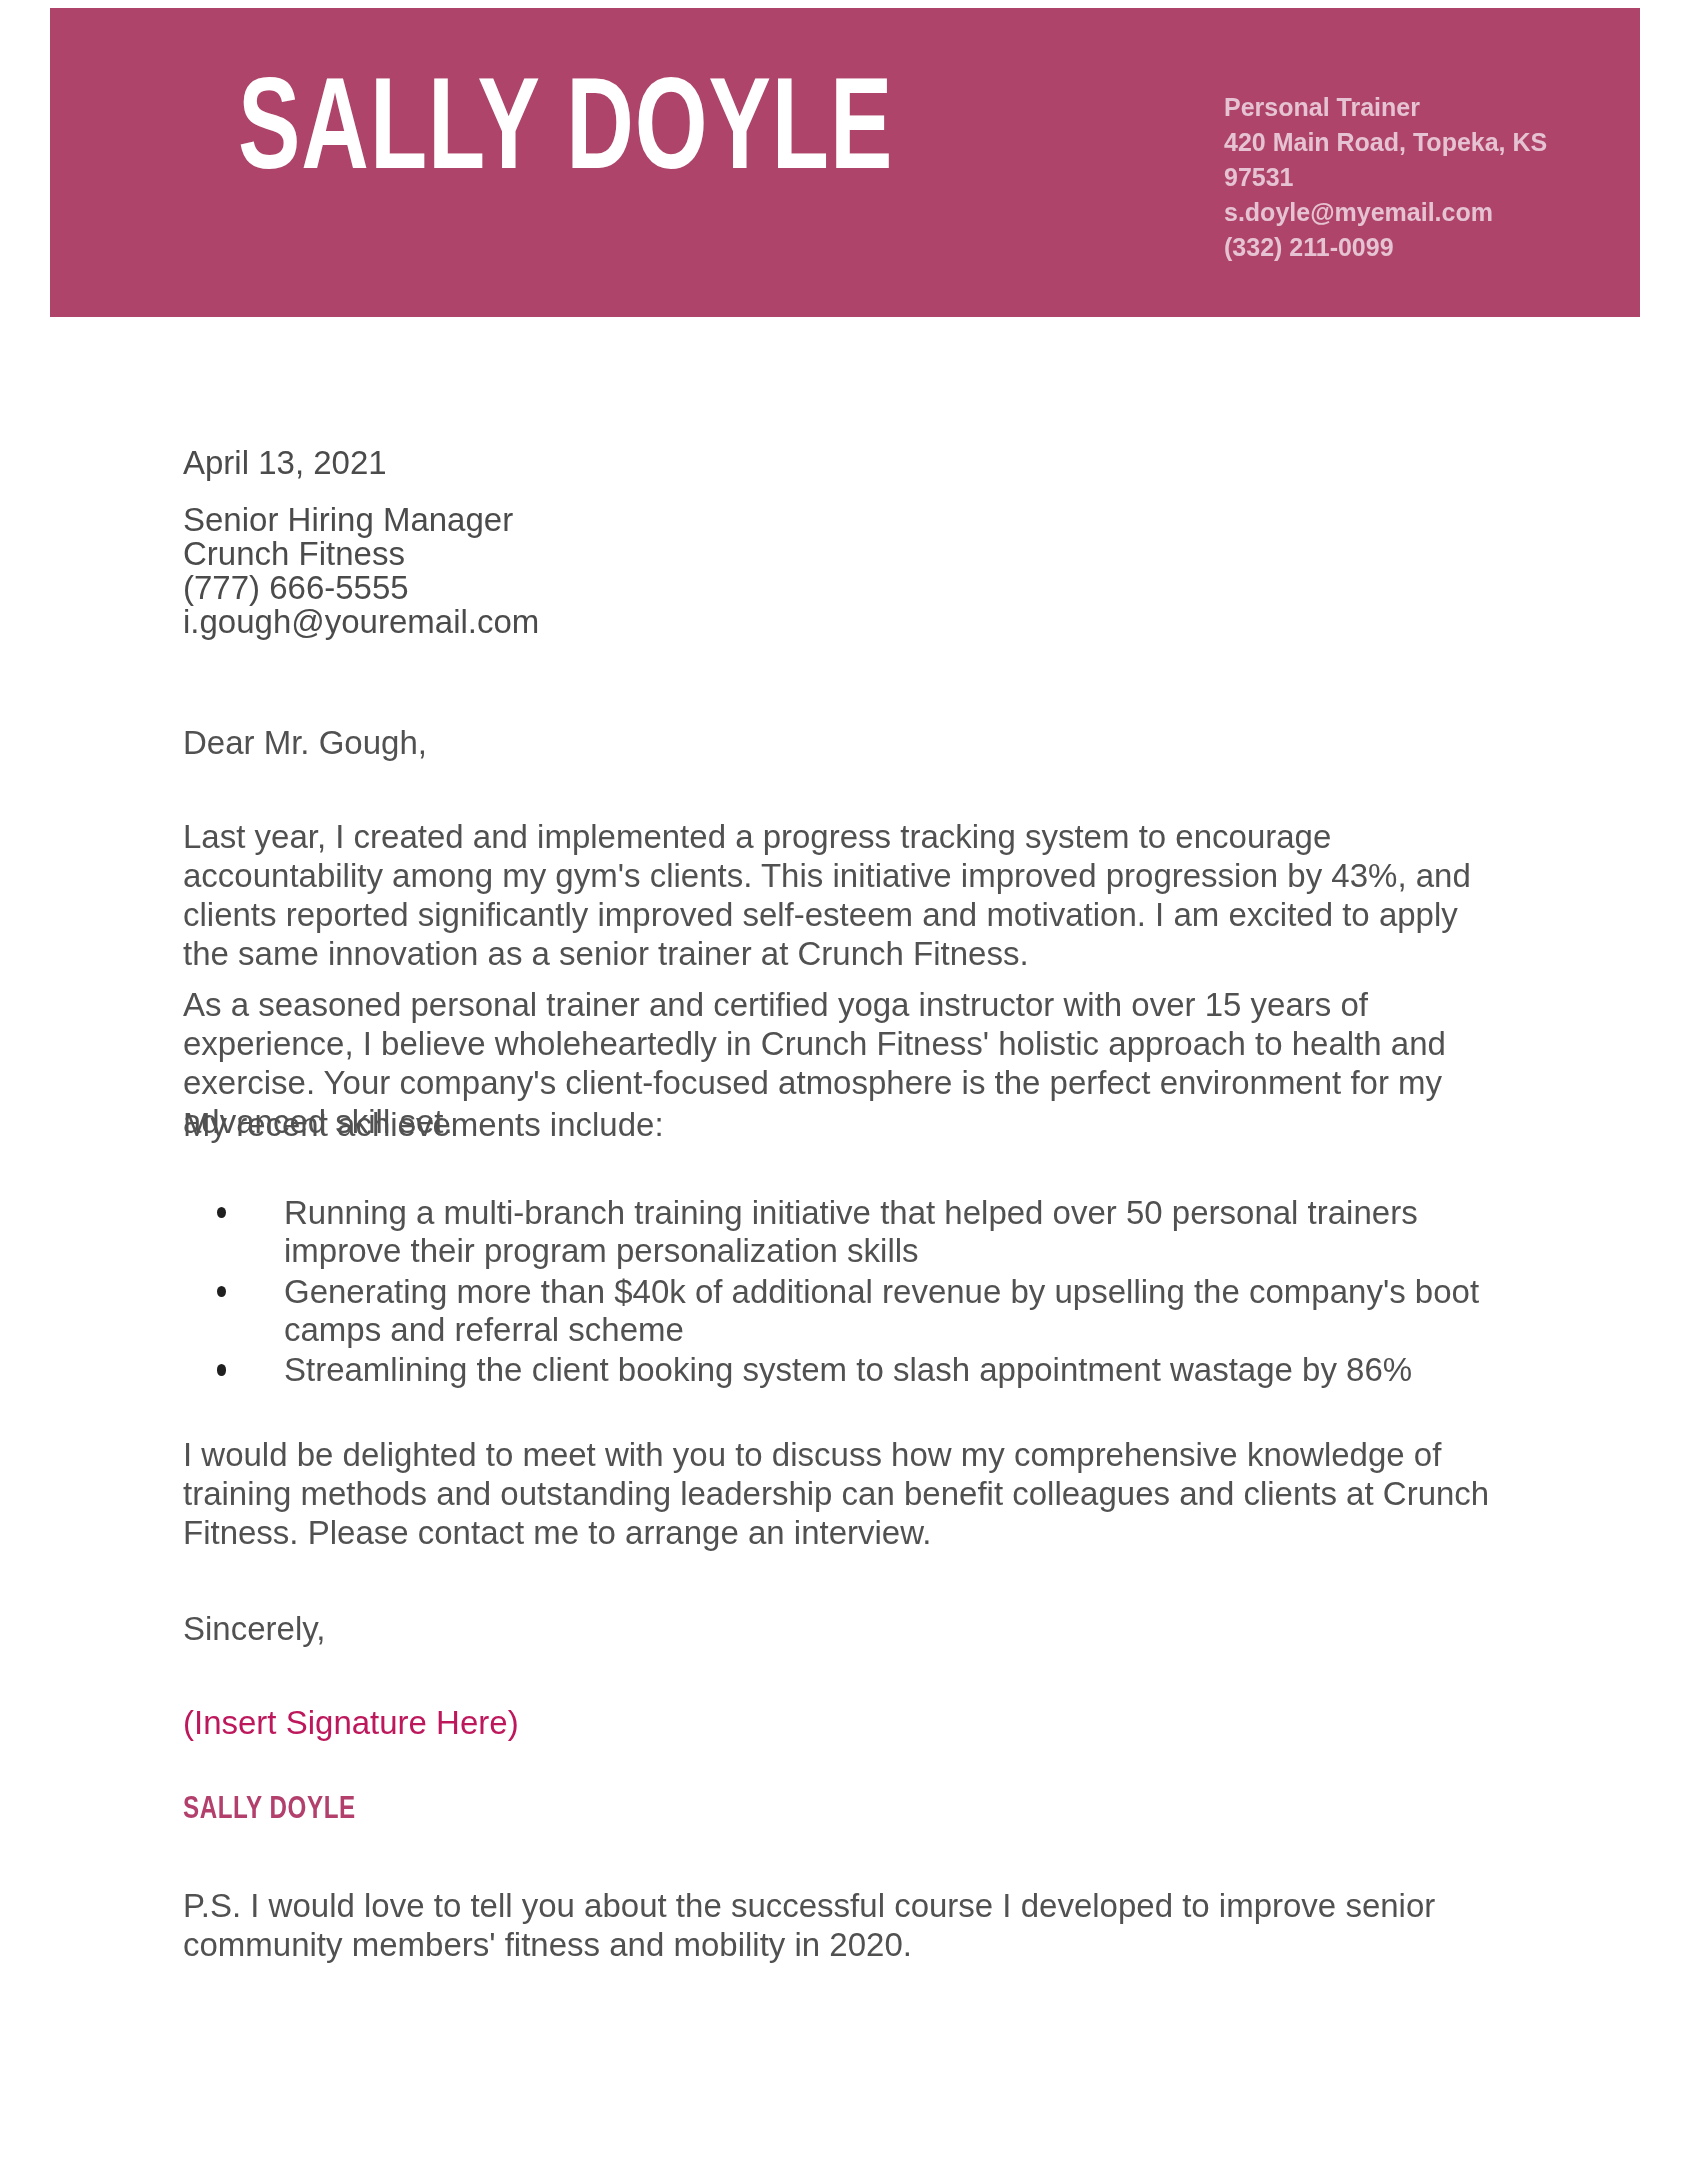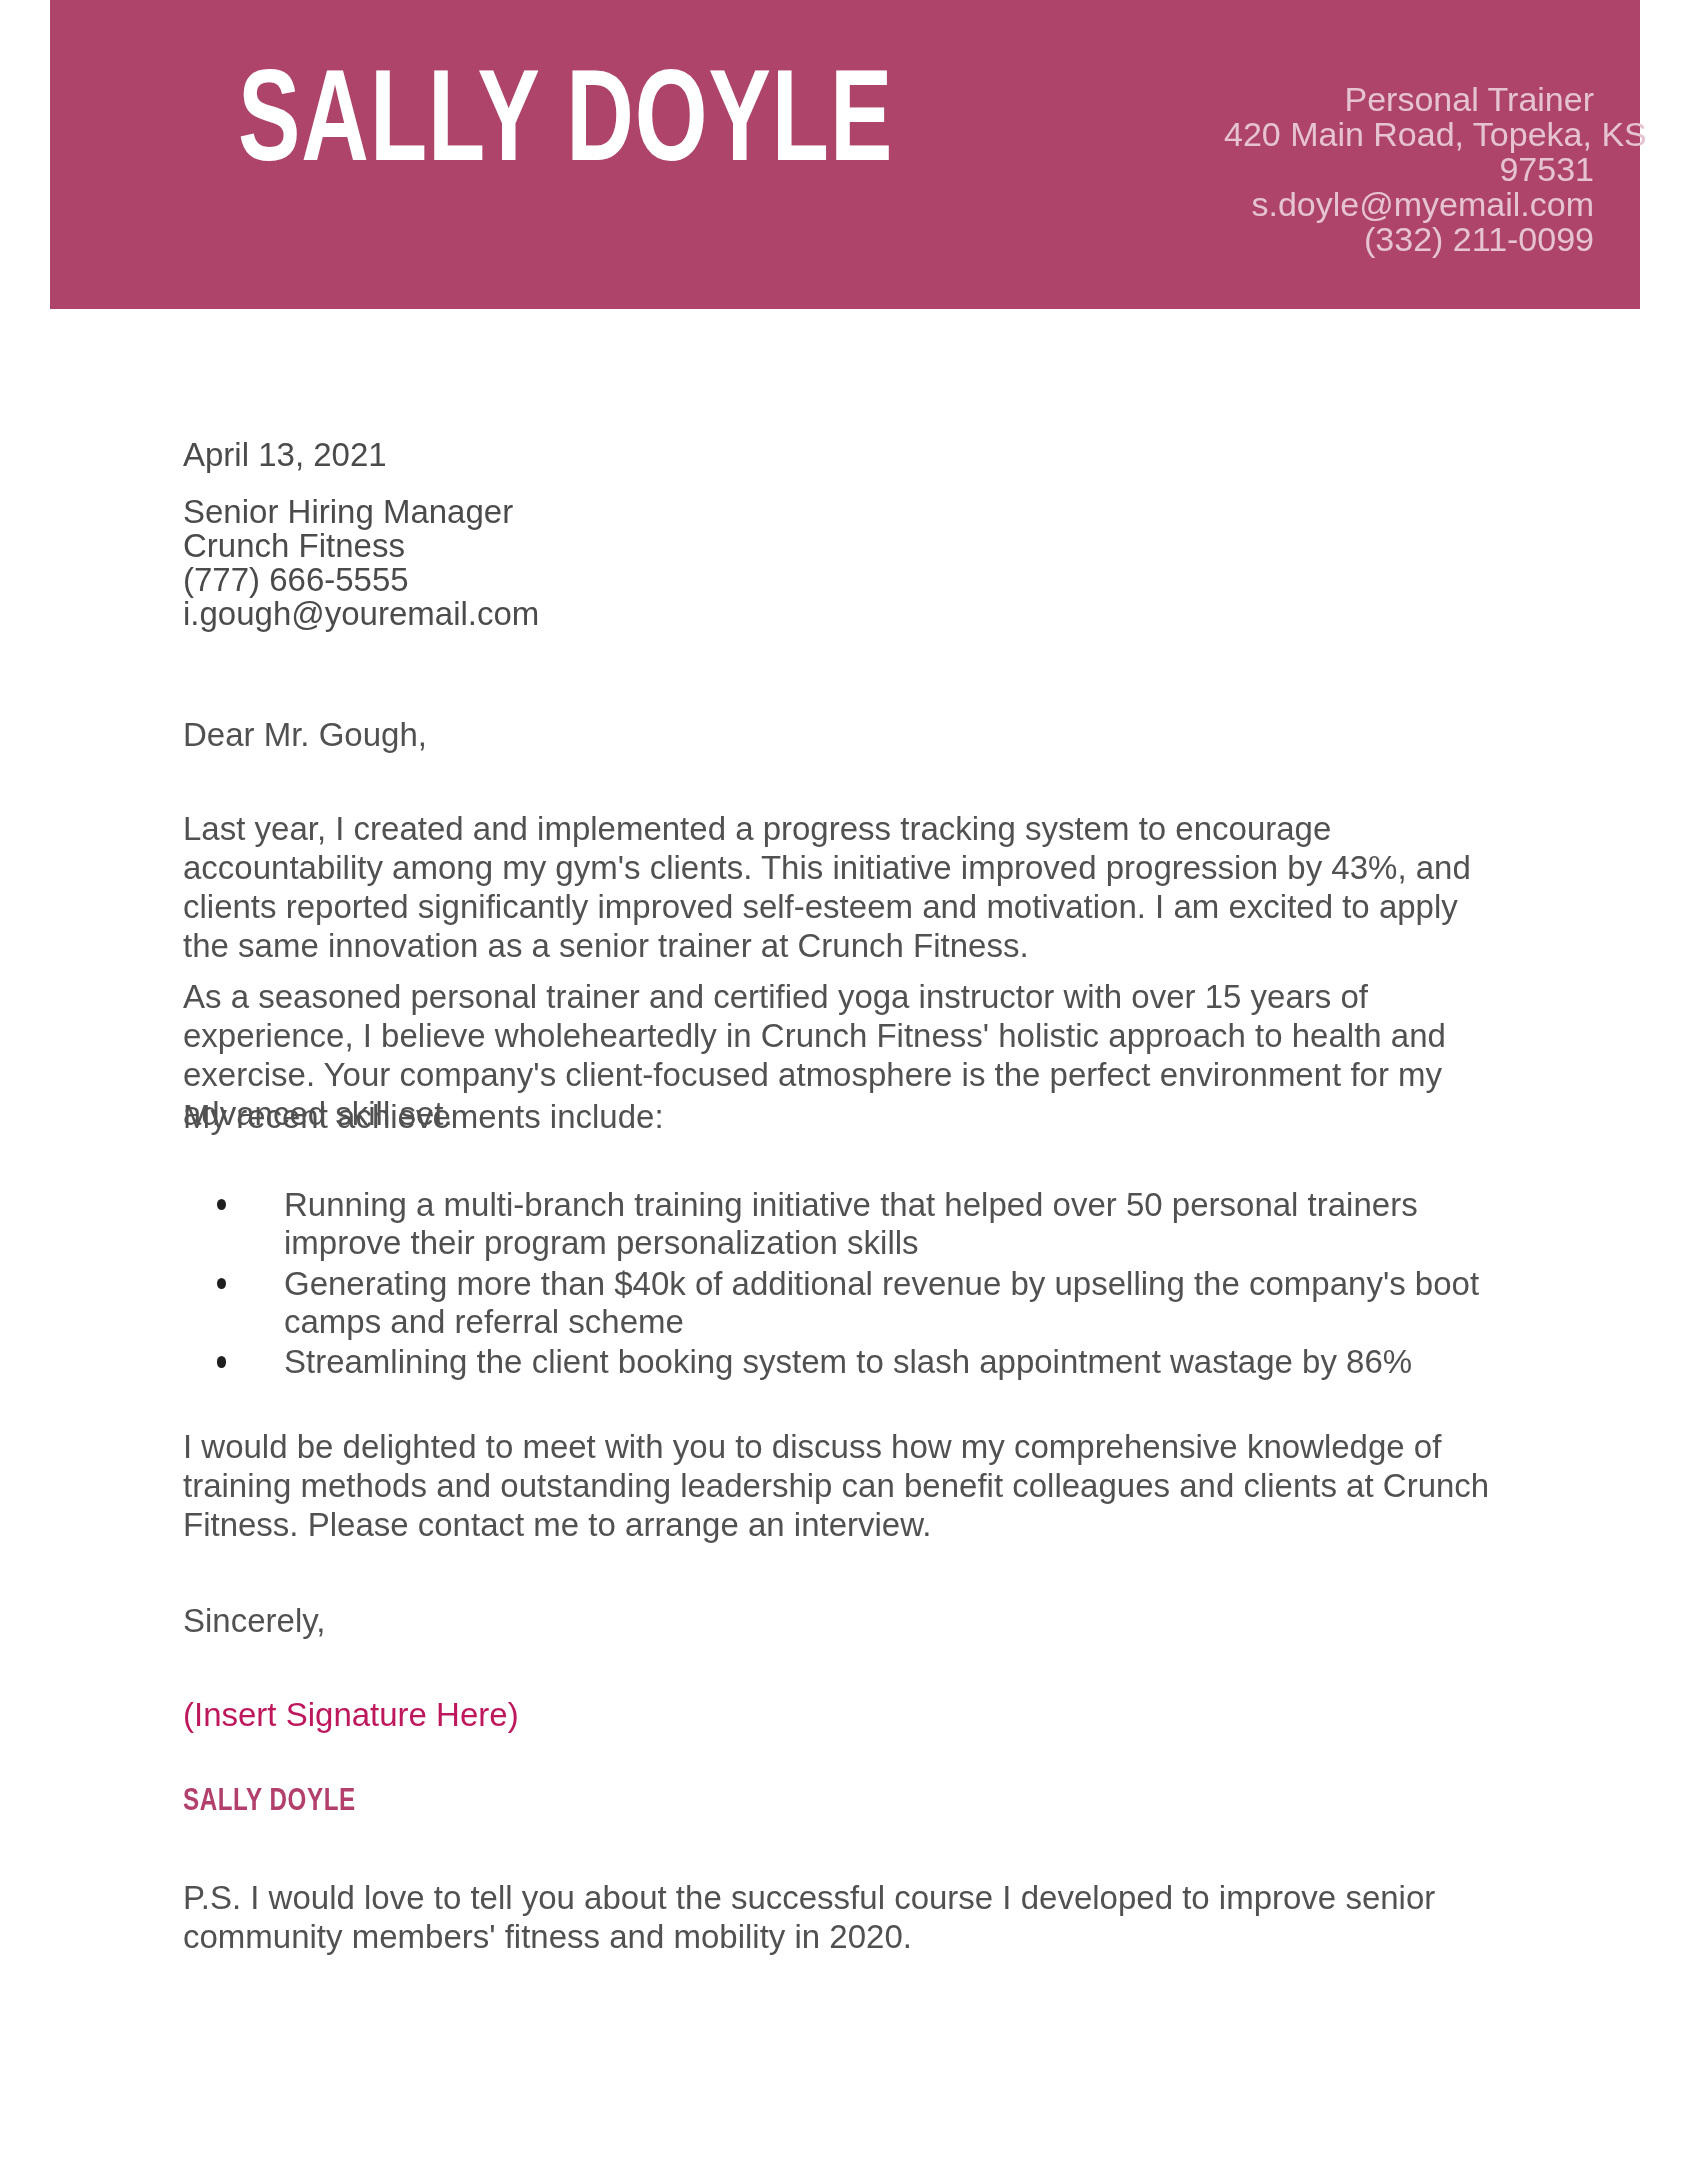--- a/index.html
+++ b/index.html
@@ -9,20 +9,21 @@
     height: 2183px;
     position: relative;
     font-family: "Liberation Sans", "DejaVu Sans", sans-serif;
     color: #515151;
   }
   .page {
     position: absolute;
     inset: 0;
     background: #ffffff;
     overflow: hidden;
+    margin-top: 8px;
   }
 
   
   .header {
     position: absolute;
     left: 50px;
     top: 0;
     width: 1590px;
     height: 309px;
     background: #AE4469;
@@ -38,25 +39,24 @@
     letter-spacing: 1.3px;
     white-space: nowrap;
     transform: scaleX(0.72);
     transform-origin: left top;
   }
   .header-contact {
     position: absolute;
     left: 1174px;
     top: 82px;
     width: 370px;
-    font-size: 34px;
+    font-size: 25px;
     line-height: 35px;
-    font-weight: 400;
+    font-weight: 700;
     color: #E6C3D2;
-    text-align: right;
   }
   .header-contact div { white-space: nowrap; }
 
   
   .block { position: absolute; left: 183px; width: 1323px; font-size: 33px; }
 
   .date        { top: 438px;  line-height: 34px; color: #4b4b4b; }
   .recipient   { top: 495px;  line-height: 34px; color: #4b4b4b; }
   .recipient .recipient-name { color: #2e2e2e; font-weight: 700; }
   .salutation  { top: 718px; line-height: 34px; }

